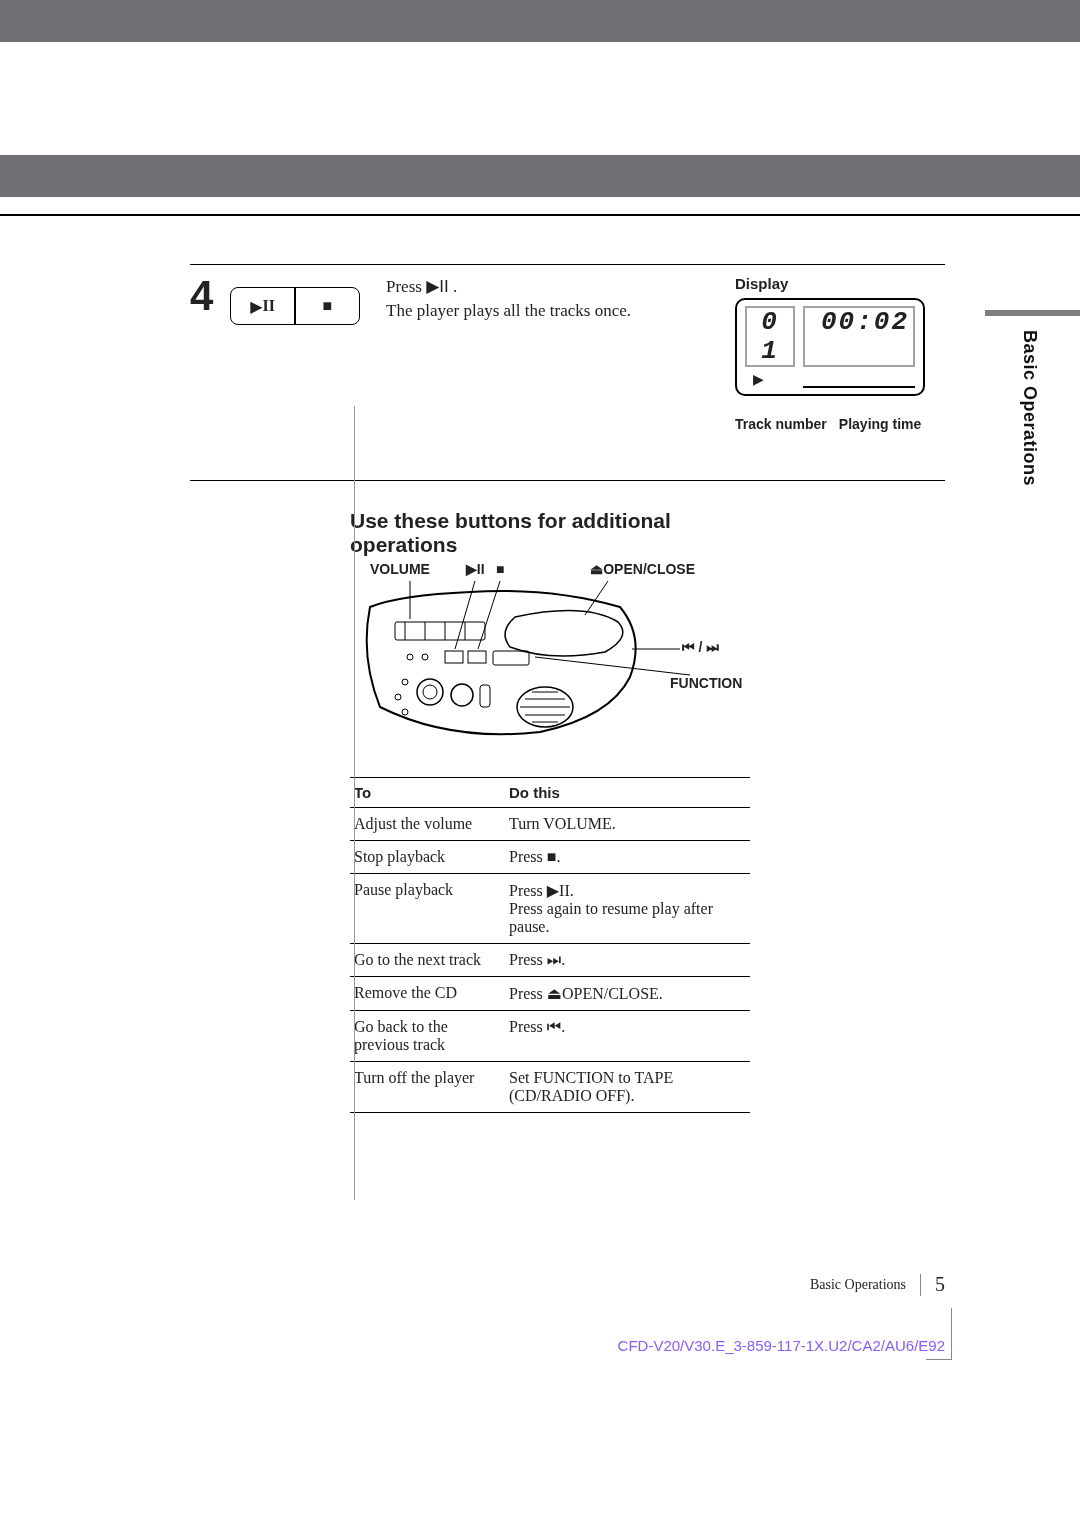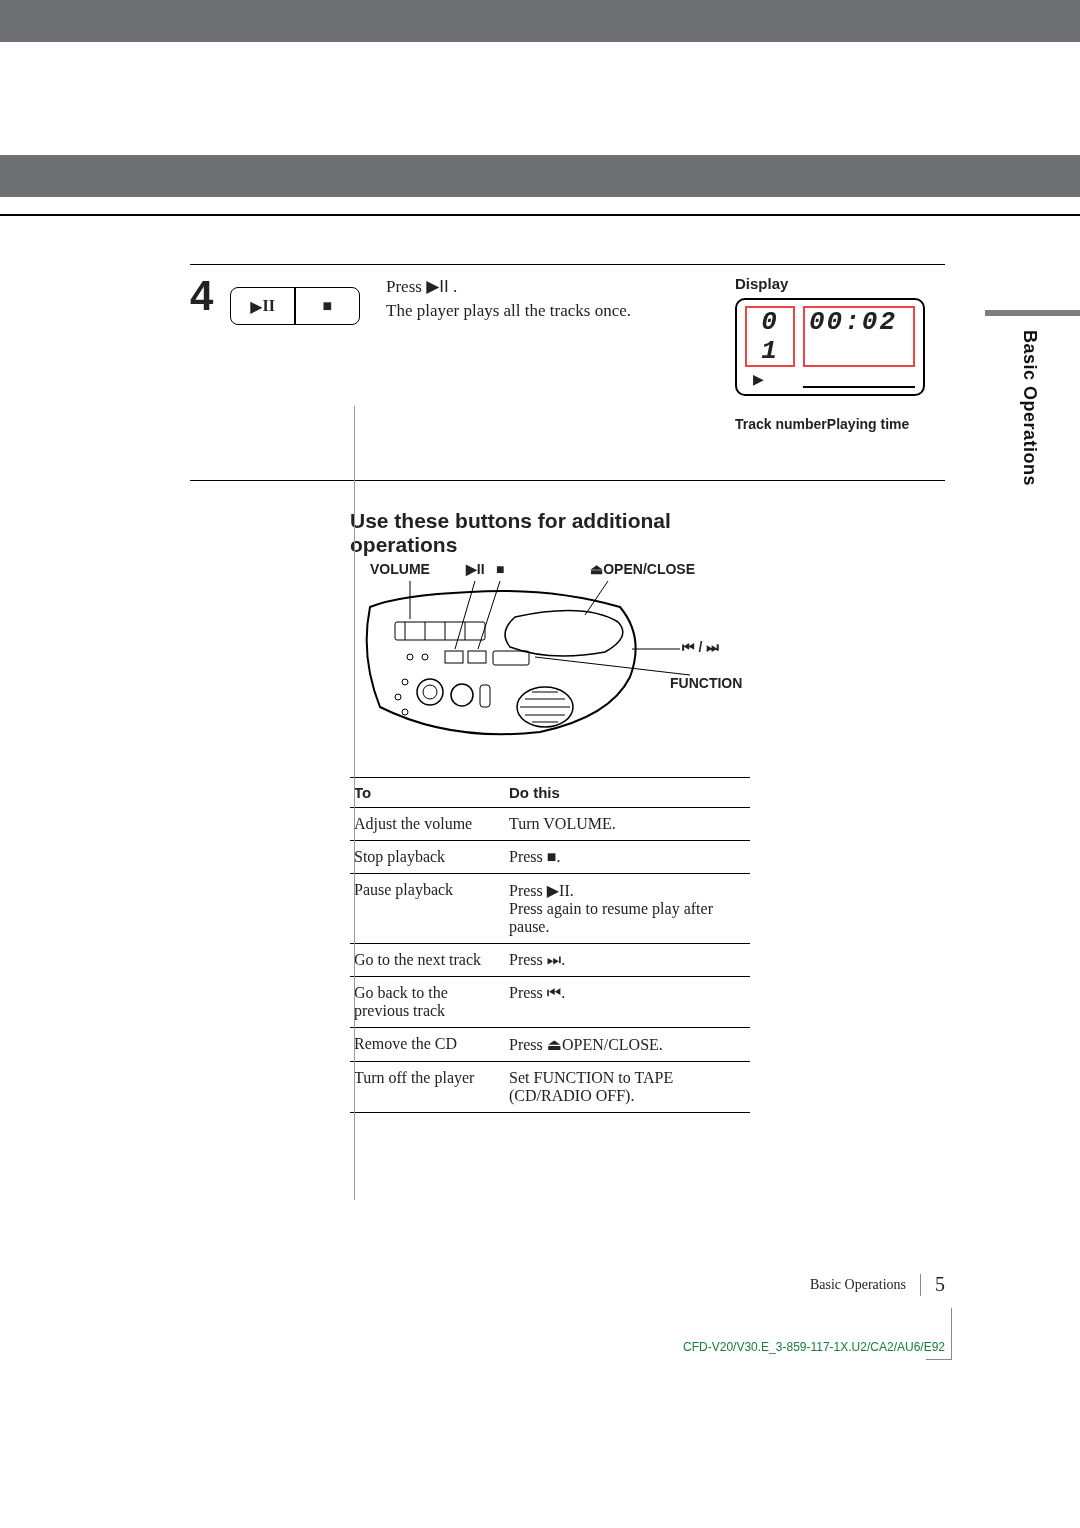--- a/index.html
+++ b/index.html
@@ -112,47 +112,48 @@
     border: 2.5px solid #000;
     border-radius: 10px;
     padding: 6px 8px;
     width: 190px;
   }
   .lcd-top {
     display: flex;
     gap: 8px;
   }
   .lcd-box {
-    border: 2px solid #ef4444;
+    border: 2px solid #a3a3a3;
     font-family: 'Courier New', monospace;
     font-weight: 700;
     font-size: 26px;
     letter-spacing: 2px;
     padding: 0 4px;
     line-height: 1.1;
     font-style: italic;
   }
   .lcd-box.small { flex: 0 0 50px; text-align: center; }
-  .lcd-box.big { flex: 1; text-align: left; }
+  .lcd-box.big { flex: 1; text-align: right; }
   .lcd-play {
     margin-top: 4px;
     font-size: 14px;
     padding-left: 8px;
   }
   .lcd-underline {
     border-top: 2px solid #000;
     margin-left: 58px;
     margin-top: -2px;
   }
   .lcd-caption {
     margin-top: 20px;
     font-family: Arial, Helvetica, sans-serif;
     font-size: 14px;
     font-weight: 700;
     display: flex;
+    gap: 12px;
   }
   .section-2 {
     margin-left: 160px;
     margin-top: 28px;
     width: 400px;
   }
   .vrule {
     position: absolute;
     left: 354px;
     top: 406px;
@@ -218,22 +219,22 @@
   }
   .footer .pg {
     font-family: 'Book Antiqua', Palatino, serif;
     font-size: 20px;
   }
   .docid {
     position: absolute;
     right: 135px;
     bottom: 174px;
     font-family: Arial, Helvetica, sans-serif;
-    font-size: 12px;
-    color: #15803d;
+    font-size: 15px;
+    color: #8b5cf6;
   }
   .corner {
     position: absolute;
     right: 128px;
     bottom: 168px;
     width: 1px;
     height: 52px;
     background: #888;
   }
   .corner2 {
@@ -348,26 +349,26 @@
         <tr>
             <td>Pause playback</td>
             <td style="white-space:pre-line">Press ▶II.
 Press again to resume play after pause.</td>
           </tr>
         <tr>
             <td>Go to the next track</td>
             <td>Press ⏭.</td>
           </tr>
         <tr>
+            <td>Remove the CD</td>
+            <td>Press ⏏OPEN/CLOSE.</td>
+          </tr>
+        <tr>
             <td>Go back to the previous track</td>
             <td>Press ⏮.</td>
-          </tr>
-        <tr>
-            <td>Remove the CD</td>
-            <td>Press ⏏OPEN/CLOSE.</td>
           </tr>
         <tr>
             <td>Turn off the player</td>
             <td>Set FUNCTION to TAPE (CD/RADIO OFF).</td>
           </tr>
       </tbody>
     </table>
   </div>
 
 </div>

